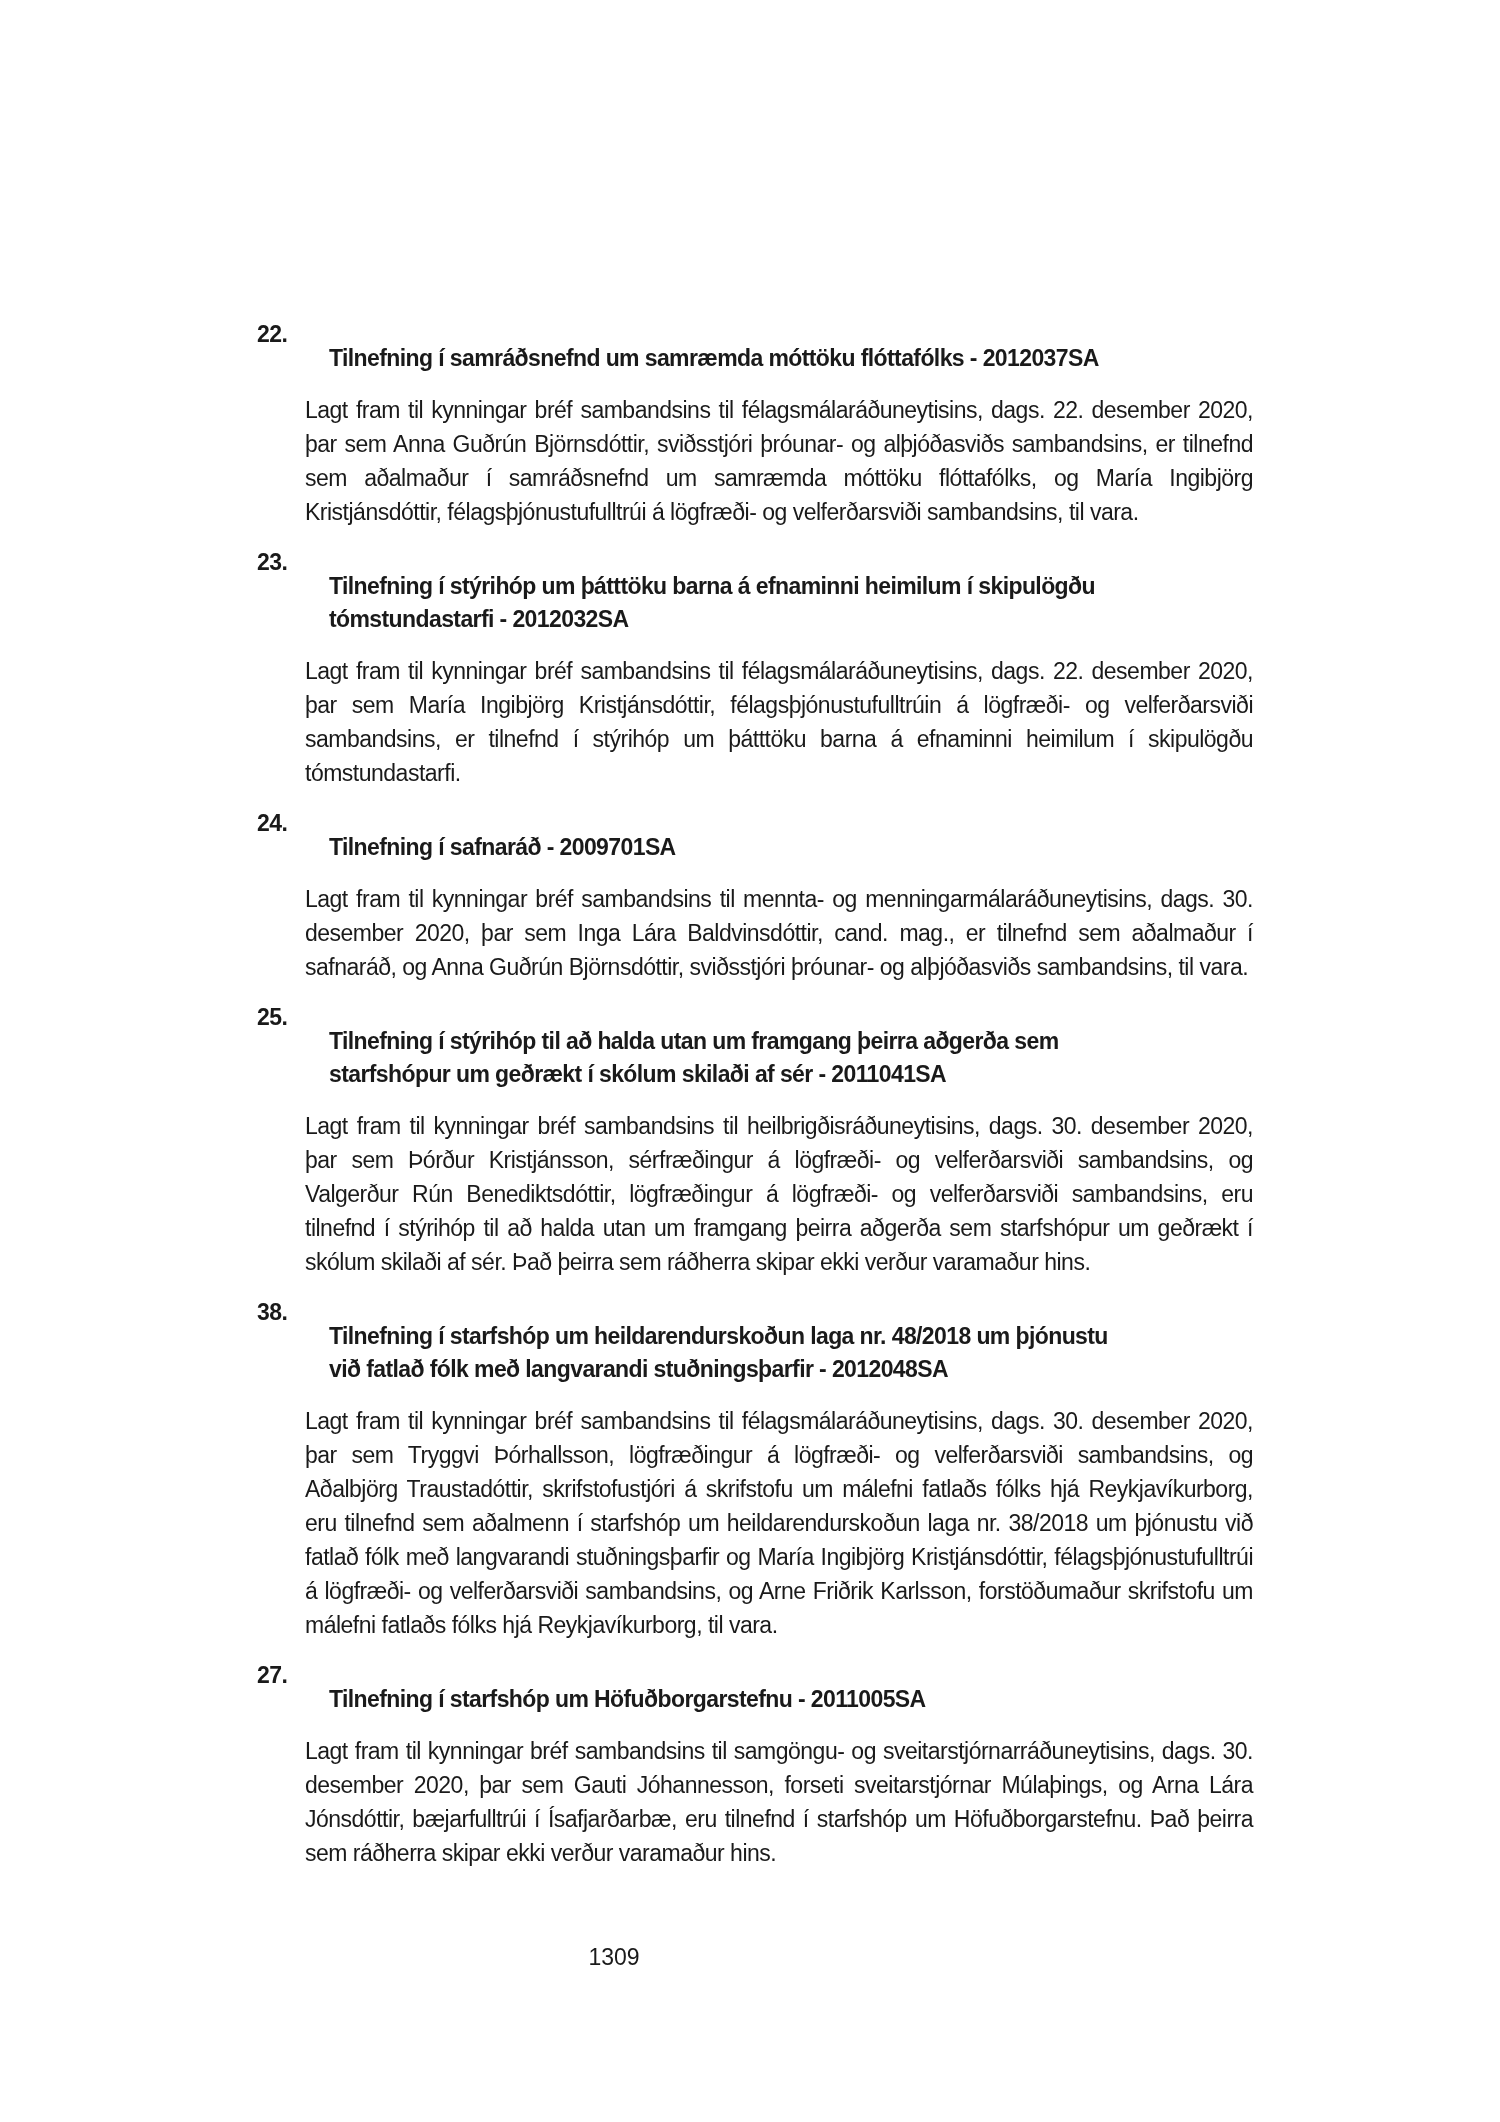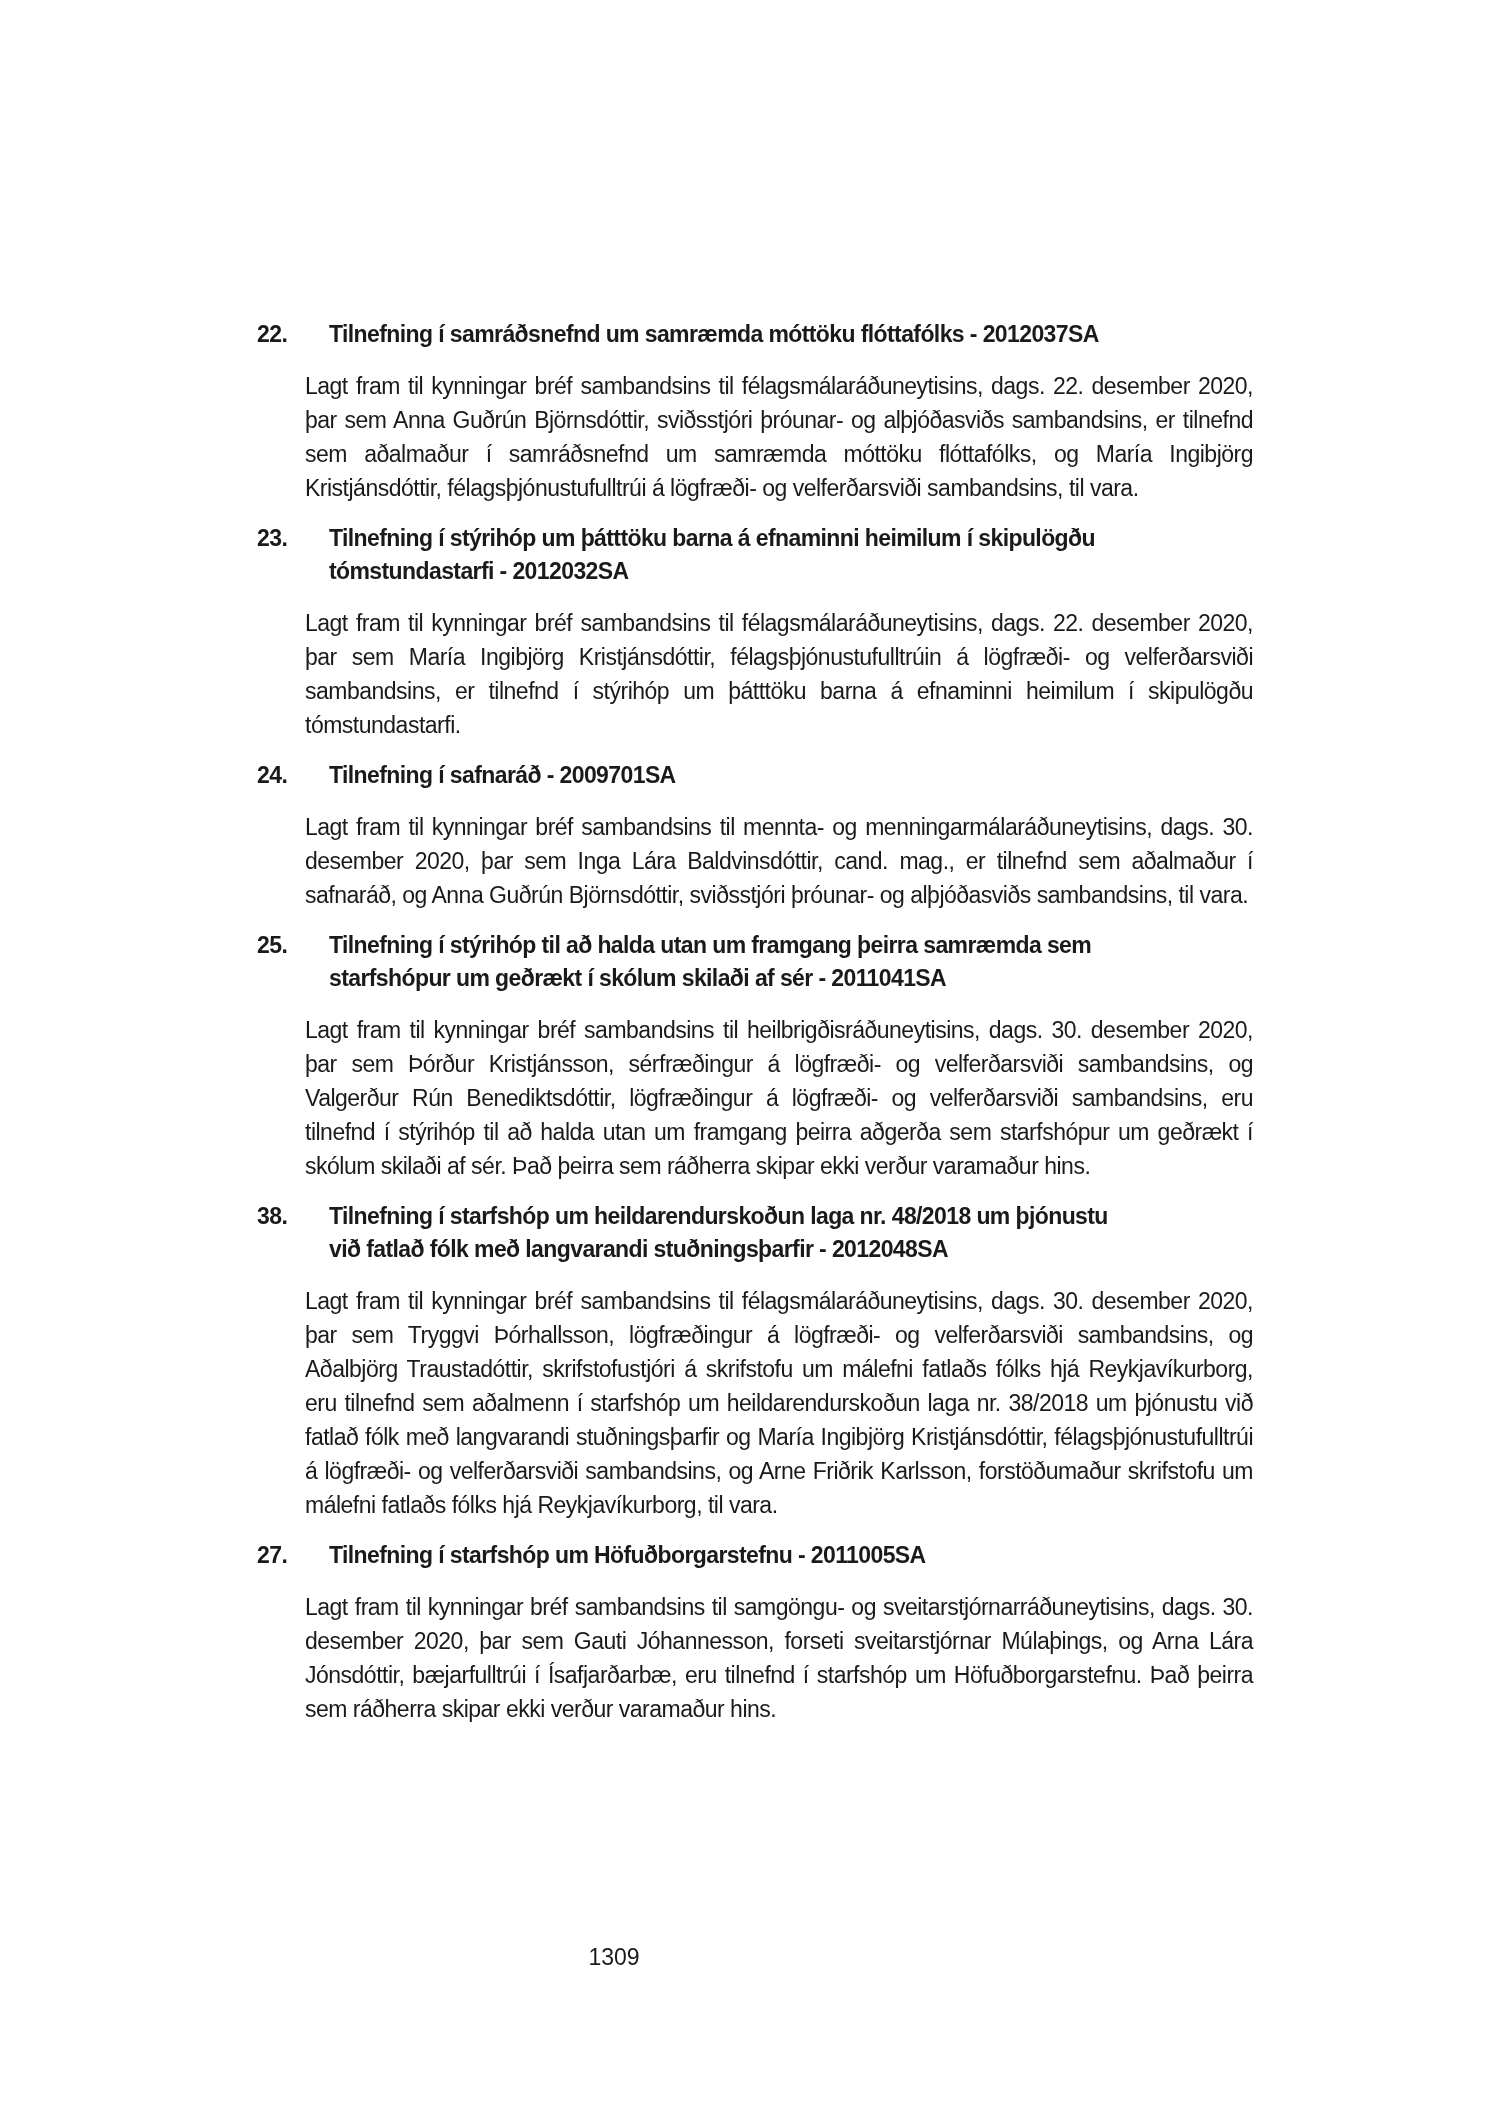--- a/index.html
+++ b/index.html
@@ -2,21 +2,21 @@
 <html><head>
 <meta charset="utf-8">
 <style>
   html, body { margin: 0; padding: 0; background: #ffffff; }
   body { width: 1500px; height: 2122px; position: relative; overflow: hidden;
          font-family: "Liberation Sans", "DejaVu Sans", sans-serif; color: #1a1a1a; }
   .page { position: absolute; left: 257px; top: 318px; width: 996px; }
   .item { margin: 0 0 17px 0; }
   .item-head { display: flex; font-weight: bold; font-size: 23px; line-height: 33px; letter-spacing: -0.6px; gap: 24px; }
   .item-num { width: 48px; flex: 0 0 48px; }
-  .item-title { flex: 1; padding-right: 120px; }
+  .item-title { flex: 1; padding-right: 120px; margin-top: 24px; }
   .item-body { margin: 18px 0 0 48px; font-size: 23px; line-height: 34px; text-align: justify;
                letter-spacing: -0.5px; word-spacing: 0px; }
   .page-number { position: absolute; top: 1944px; left: 0; width: 1228px; text-align: center;
                  font-size: 23px; color: #1a1a1a; }
 </style>
 </head>
 <body>
 
 <div class="page">
   <div class="item">
@@ -39,21 +39,21 @@
     <div class="item-head">
       <span class="item-num">24.</span>
       <span class="item-title">Tilnefning í safnaráð - 2009701SA</span>
     </div>
     <div class="item-body">Lagt fram til kynningar bréf sambandsins til mennta- og menningarmálaráðuneytisins, dags. 30. desember 2020, þar sem Inga Lára Baldvinsdóttir, cand. mag., er tilnefnd sem aðalmaður í safnaráð, og Anna Guðrún Björnsdóttir, sviðsstjóri þróunar- og alþjóðasviðs sambandsins, til vara.</div>
   </div>
 
   <div class="item">
     <div class="item-head">
       <span class="item-num">25.</span>
-      <span class="item-title">Tilnefning í stýrihóp til að halda utan um framgang þeirra samræmda sem starfshópur um geðrækt í skólum skilaði af sér - 2011041SA</span>
+      <span class="item-title">Tilnefning í stýrihóp til að halda utan um framgang þeirra aðgerða sem starfshópur um geðrækt í skólum skilaði af sér - 2011041SA</span>
     </div>
     <div class="item-body">Lagt fram til kynningar bréf sambandsins til heilbrigðisráðuneytisins, dags. 30. desember 2020, þar sem Þórður Kristjánsson, sérfræðingur á lögfræði- og velferðarsviði sambandsins, og Valgerður Rún Benediktsdóttir, lögfræðingur á lögfræði- og velferðarsviði sambandsins, eru tilnefnd í stýrihóp til að halda utan um framgang þeirra aðgerða sem starfshópur um geðrækt í skólum skilaði af sér. Það þeirra sem ráðherra skipar ekki verður varamaður hins.</div>
   </div>
 
   <div class="item">
     <div class="item-head">
       <span class="item-num">38.</span>
       <span class="item-title">Tilnefning í starfshóp um heildarendurskoðun laga nr. 48/2018 um þjónustu við fatlað fólk með langvarandi stuðningsþarfir - 2012048SA</span>
     </div>
     <div class="item-body">Lagt fram til kynningar bréf sambandsins til félagsmálaráðuneytisins, dags. 30. desember 2020, þar sem Tryggvi Þórhallsson, lögfræðingur á lögfræði- og velferðarsviði sambandsins, og Aðalbjörg Traustadóttir, skrifstofustjóri á skrifstofu um málefni fatlaðs fólks hjá Reykjavíkurborg, eru tilnefnd sem aðalmenn í starfshóp um heildarendurskoðun laga nr. 38/2018 um þjónustu við fatlað fólk með langvarandi stuðningsþarfir og María Ingibjörg Kristjánsdóttir, félagsþjónustufulltrúi á lögfræði- og velferðarsviði sambandsins, og Arne Friðrik Karlsson, forstöðumaður skrifstofu um málefni fatlaðs fólks hjá Reykjavíkurborg, til vara.</div>

